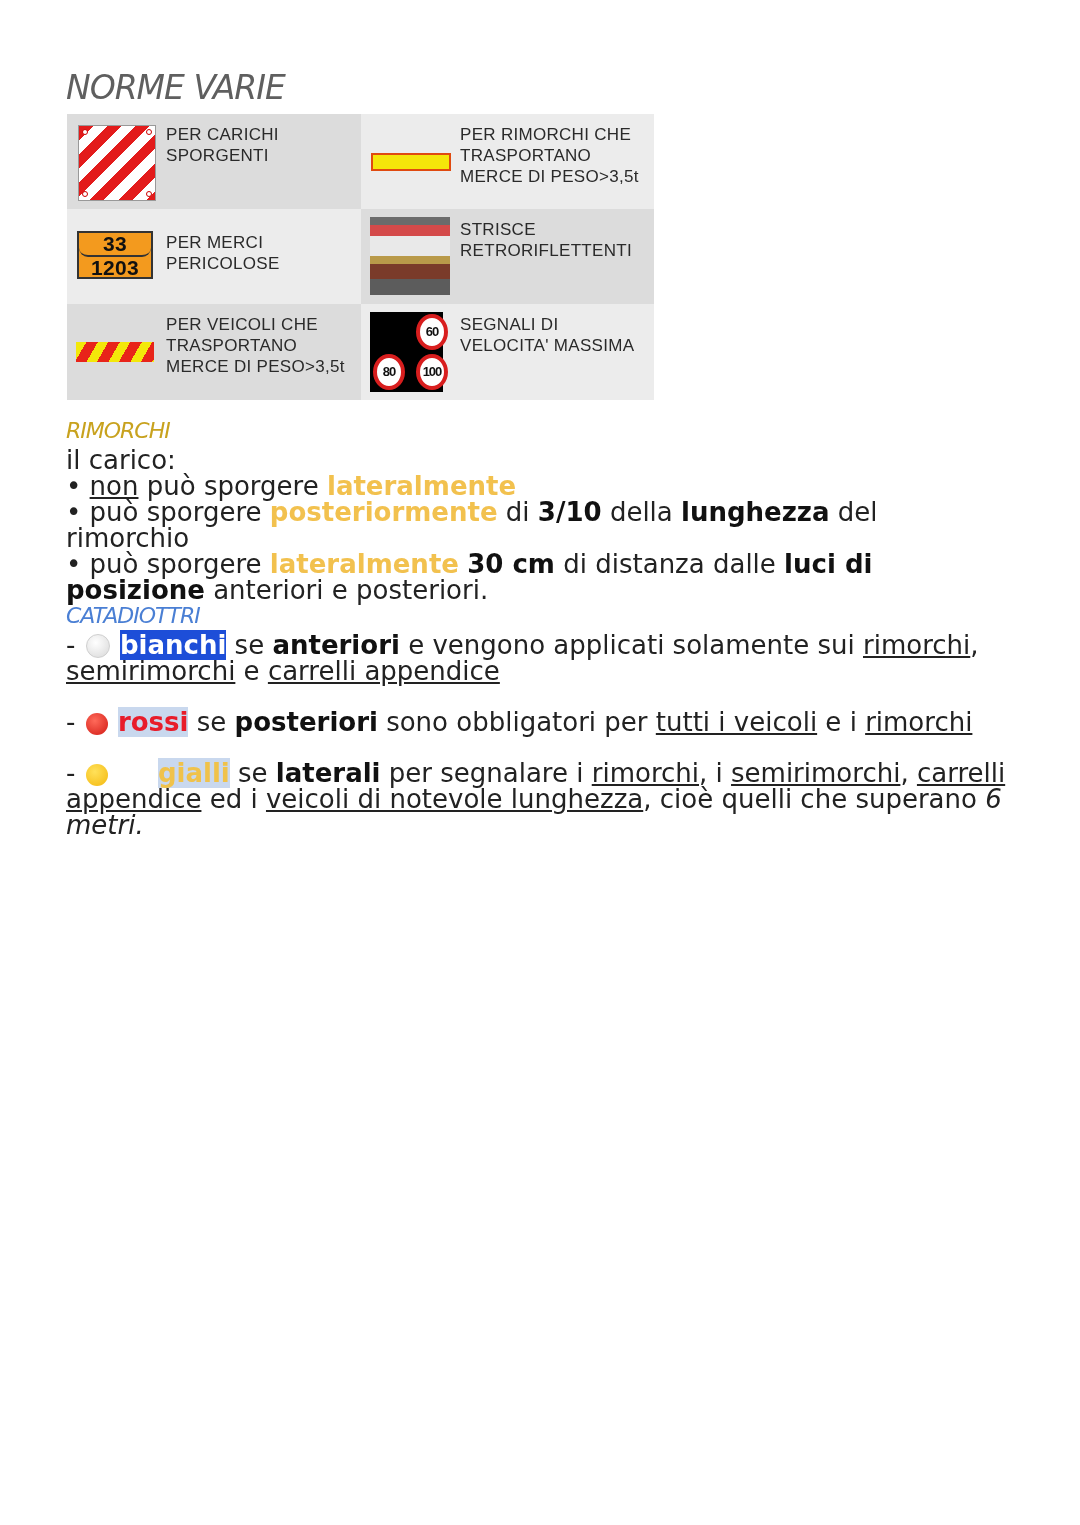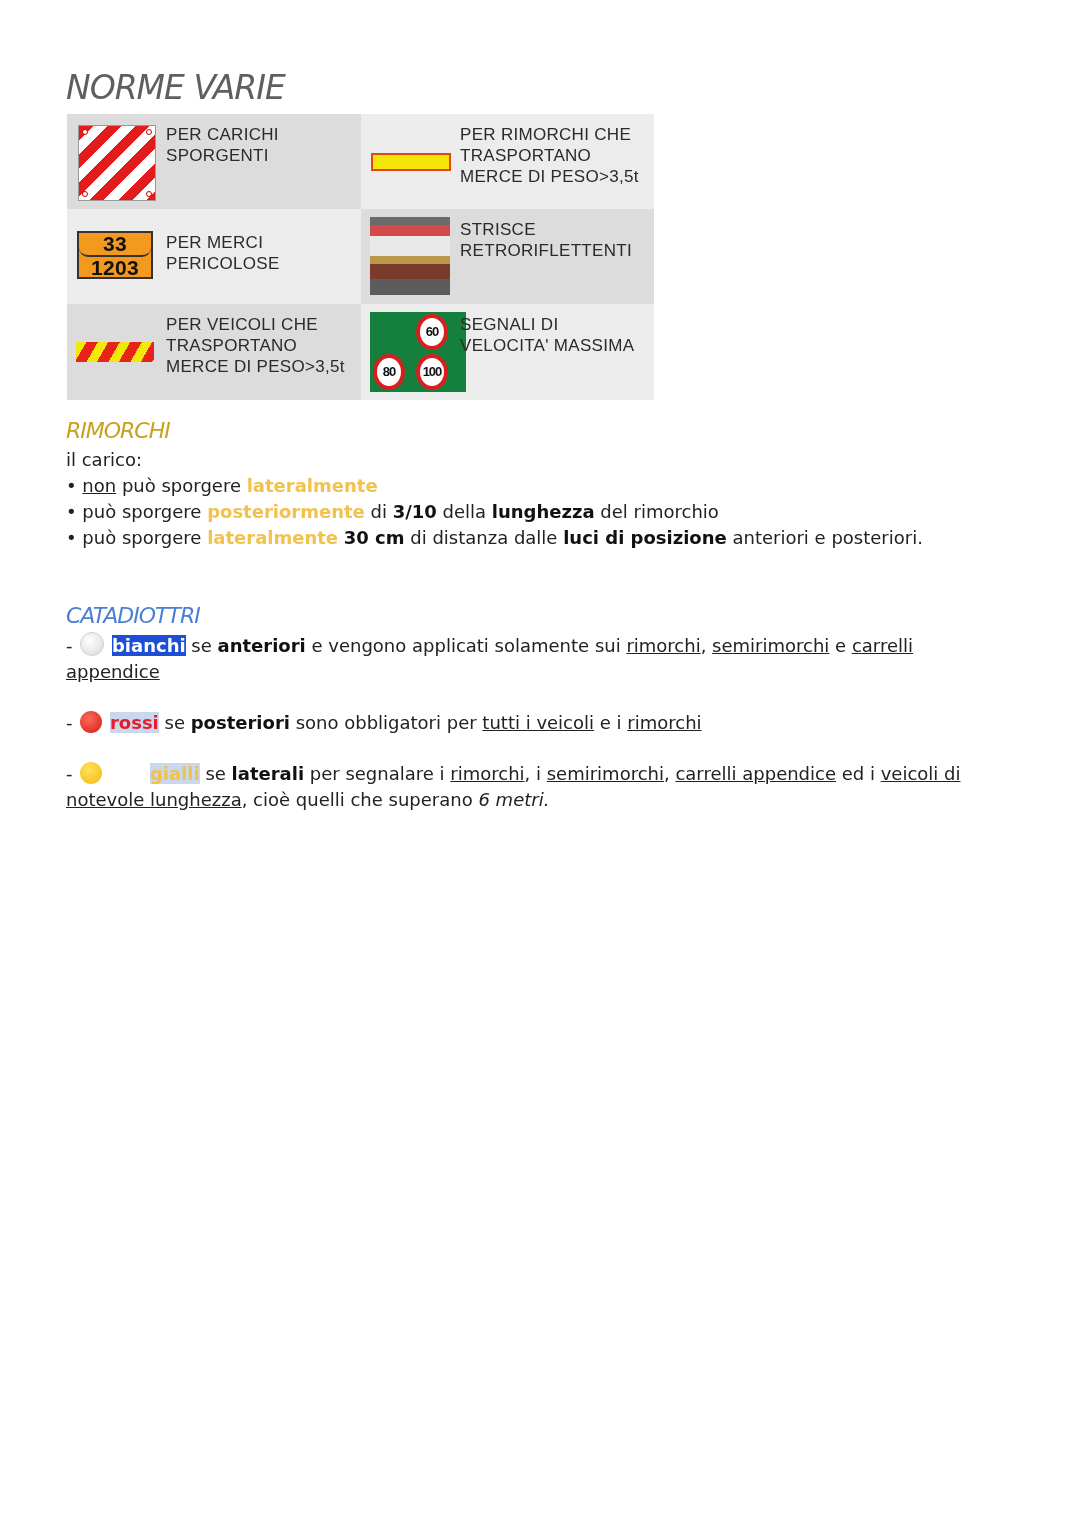--- a/index.html
+++ b/index.html
@@ -20,26 +20,26 @@
   .hazard .dot { position: absolute; width: 4px; height: 4px; border-radius: 50%; background: #fff; border: 1px solid #c00; }
   .yellowbar { left: 10px; top: 39px; width: 76px; height: 14px; background: #f5e60a; border: 2px solid #e04a10; }
   .adr { left: 10px; top: 22px; width: 76px; height: 48px; background: #f39a1e; border: 2px solid #333; box-sizing: border-box;
          font-family: "Liberation Sans", sans-serif; font-weight: bold; text-align: center; color: #111; }
   .adr div { height: 22px; line-height: 22px; font-size: 21px; }
   .adr div:first-child { border-bottom: 2px solid #333; border-radius: 9px; }
   .stripes { left: 9px; top: 38px; width: 78px; height: 20px;
              background: repeating-linear-gradient(120deg, #f3e80a 0 9px, #e8241a 9px 19px); }
   .truck { left: 9px; top: 8px; width: 80px; height: 78px;
            background: linear-gradient(180deg, #6b6b6b 0 10%, #d44a4a 10% 25%, #e9e9e9 25% 50%, #b99a4a 50% 60%, #7a3b2a 60% 80%, #5c5c5c 80% 100%); }
-  .speed-wrap { left: 9px; top: 8px; width: 96px; height: 80px; background: #15803d; }
+  .speed-wrap { left: 9px; top: 8px; width: 73px; height: 80px; background: #000000; }
   .speed { position: absolute; width: 24px; height: 28px; border-radius: 50%; border: 4px solid #d81e1e;
            background: #fff; font-family: "Liberation Sans", sans-serif; font-size: 13px; font-weight: bold;
            color: #111; text-align: center; line-height: 28px; letter-spacing: -1px; }
   .section-h { position: absolute; left: 66px; font-style: italic; font-size: 22px; letter-spacing: -1px; }
-  .para { position: absolute; left: 66px; font-size: 18px; line-height: 26px; color: #222; width: 940px; }
+  .para { position: absolute; left: 66px; font-size: 26px; line-height: 26px; color: #222; width: 940px; }
   .orange { color: #f2c14e; font-weight: bold; }
   b { font-weight: bold; color: #111; }
   u { text-decoration: underline; }
   .hl-white { background: #1d4ed8; color: #ffffff; font-weight: bold; }
   .hl-red { background: #c9d8ee; color: #e81c2a; font-weight: bold; }
   .hl-yellow { background: #c9d8ee; color: #f0c24a; font-weight: bold; margin-left: 40px; }
   .circ { display: inline-block; width: 22px; height: 22px; border-radius: 50%; vertical-align: -4px; margin: 0 2px; }
   .circ.white { background: radial-gradient(circle at 40% 35%, #ffffff, #d8d8d8); border: 1px solid #cfcfcf; }
   .circ.red { background: radial-gradient(circle at 40% 35%, #ff6a5a, #d21a14); }
   .circ.yellow { background: radial-gradient(circle at 40% 35%, #ffe15a, #f4b80e); }

